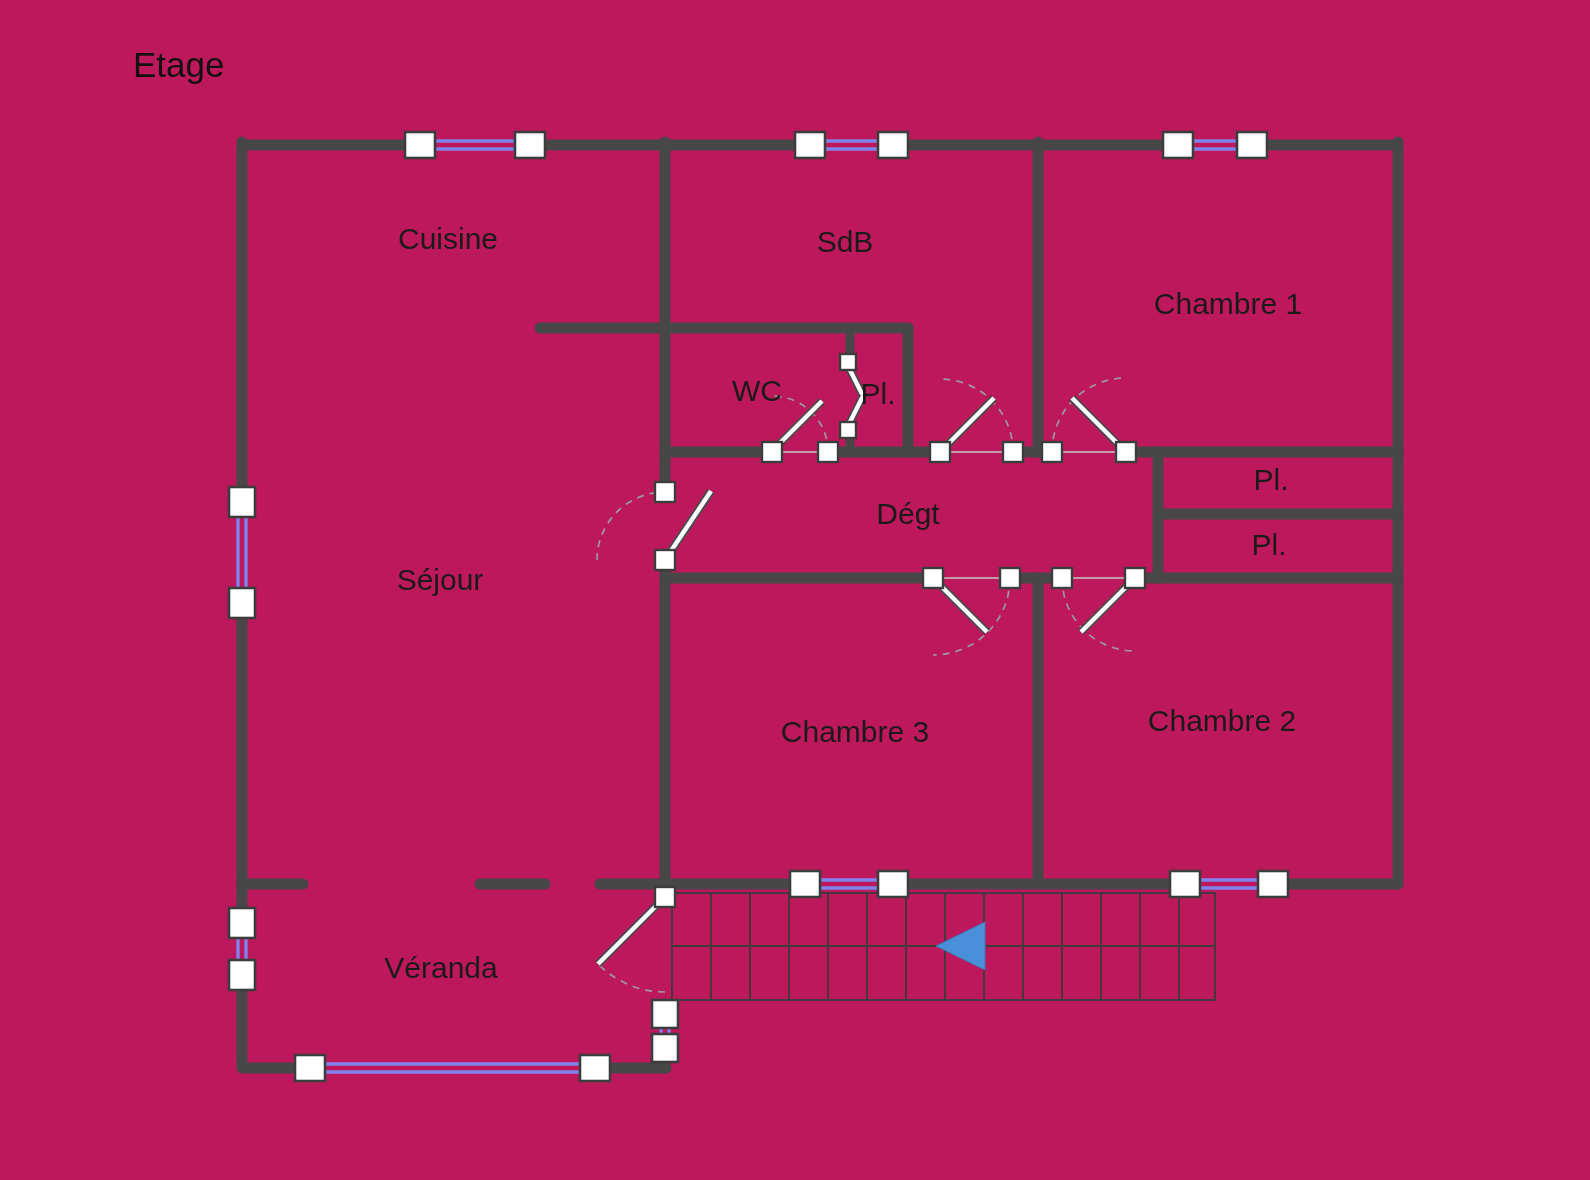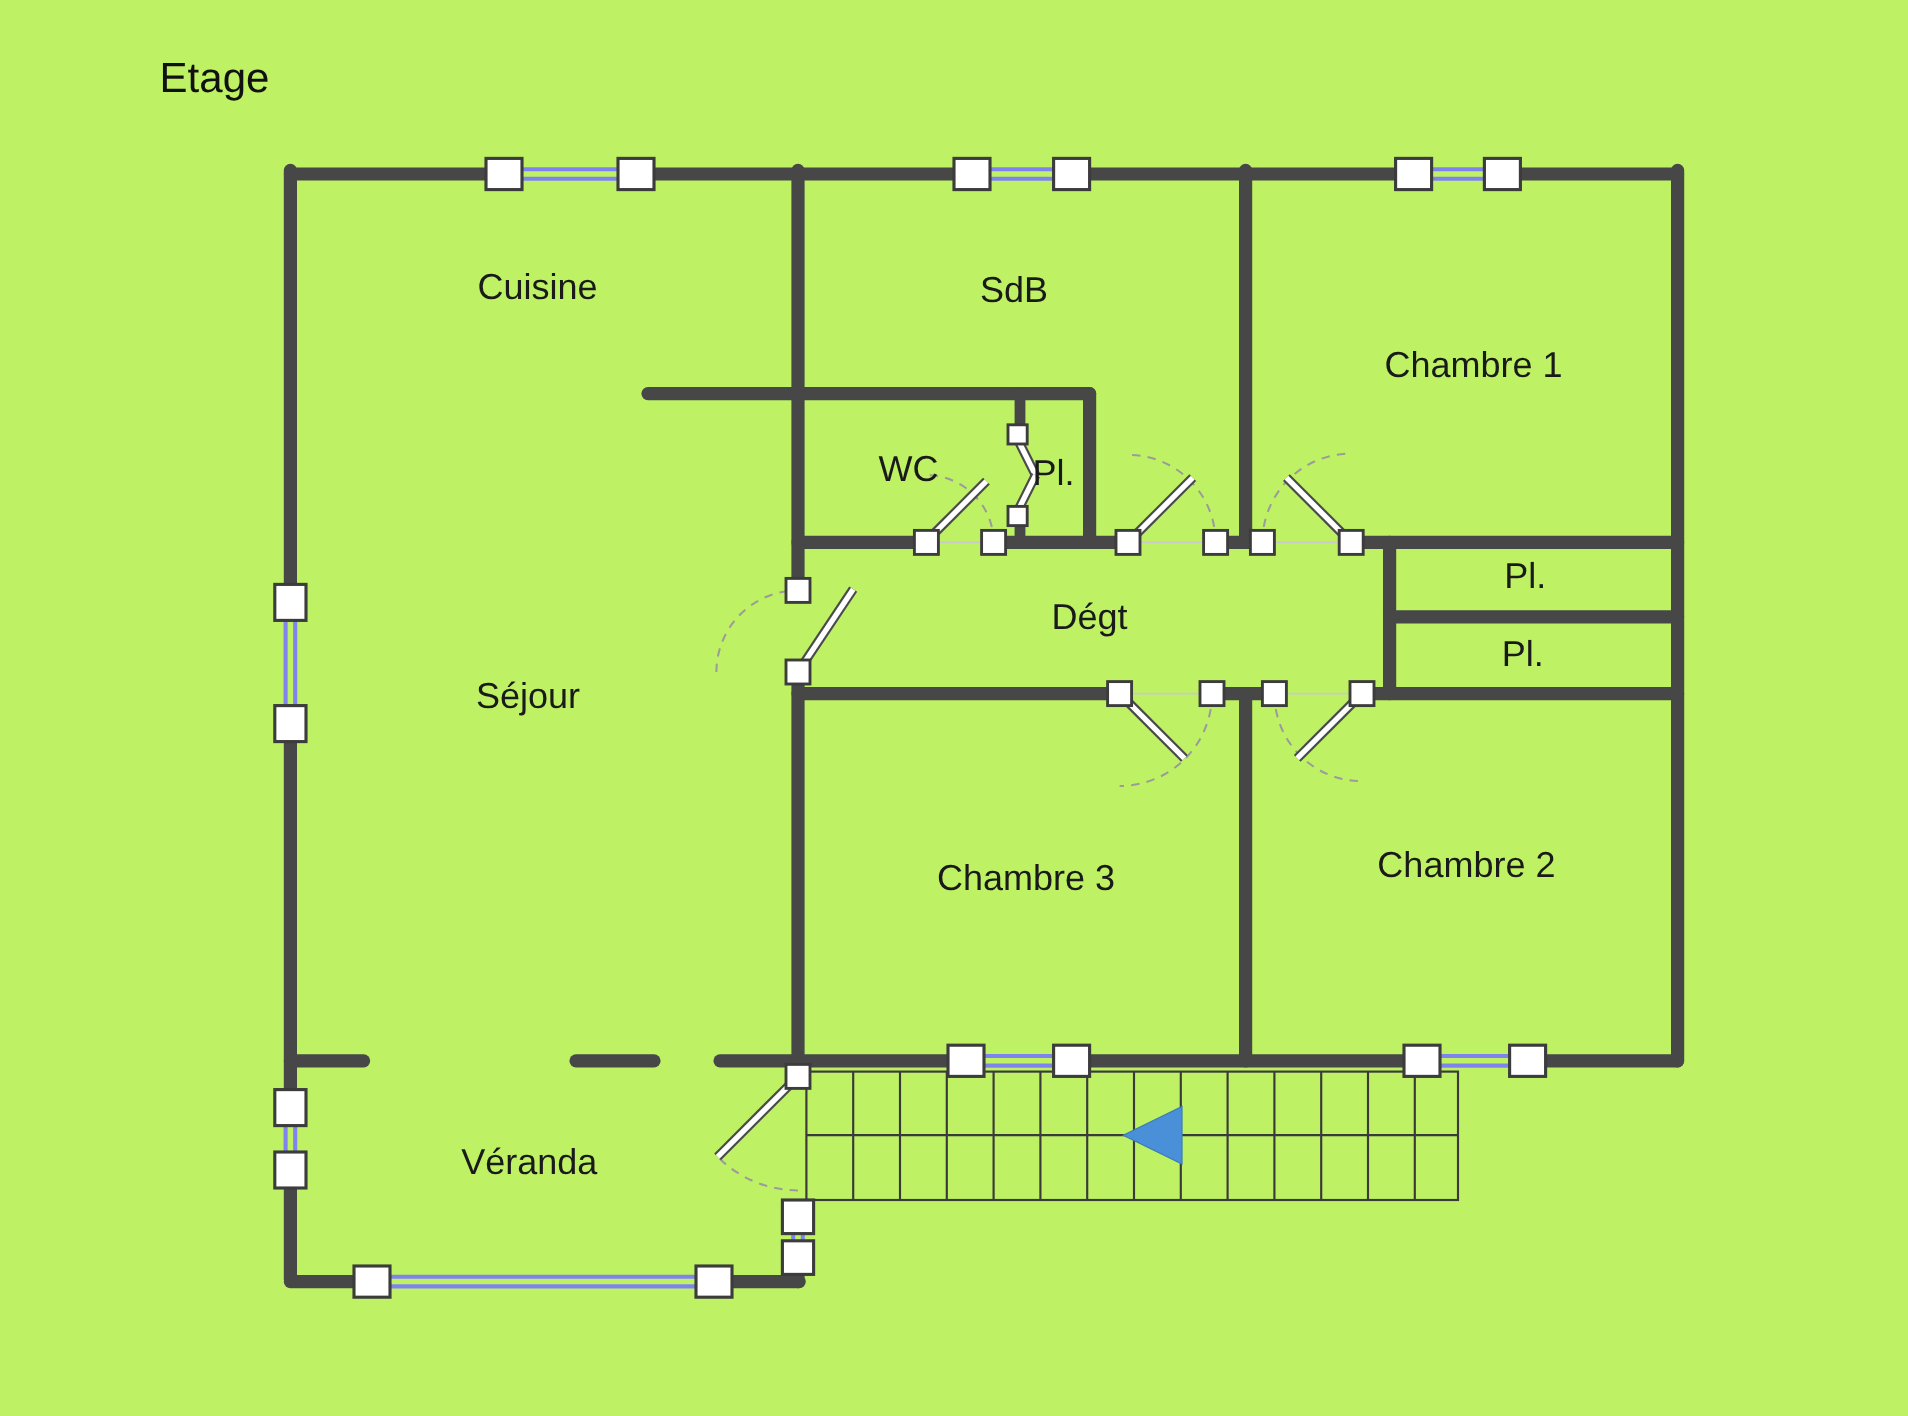--- a/index.html
+++ b/index.html
@@ -8,21 +8,21 @@
     background: #ffffff;
     width: 1590px;
     height: 1180px;
     overflow: hidden;
     font-family: "Liberation Sans", sans-serif;
   }
   .plan-wrap {
     position: relative;
     width: 1590px;
     height: 1180px;
-    background: #bef264;
+    background: #be185d;
   }
   svg { display: block; }
 
   .wall   { stroke: #474747; stroke-width: 11; stroke-linecap: round; fill: none; }
   .thin-wall { stroke: #474747; stroke-width: 9; stroke-linecap: round; fill: none; }
   .win-glass { stroke: #8083ee; stroke-width: 3.4; fill: none; }
   .win-box   { fill: #ffffff; stroke: #3c3c3c; stroke-width: 2.6; }
   .frame-box { fill: #ffffff; stroke: #3c3c3c; stroke-width: 2.4; }
   .leaf-outer { stroke: #4a4a4a; stroke-width: 8; stroke-linecap: butt; fill: none; }
   .leaf-inner { stroke: #ffffff; stroke-width: 4.4; stroke-linecap: butt; fill: none; }

